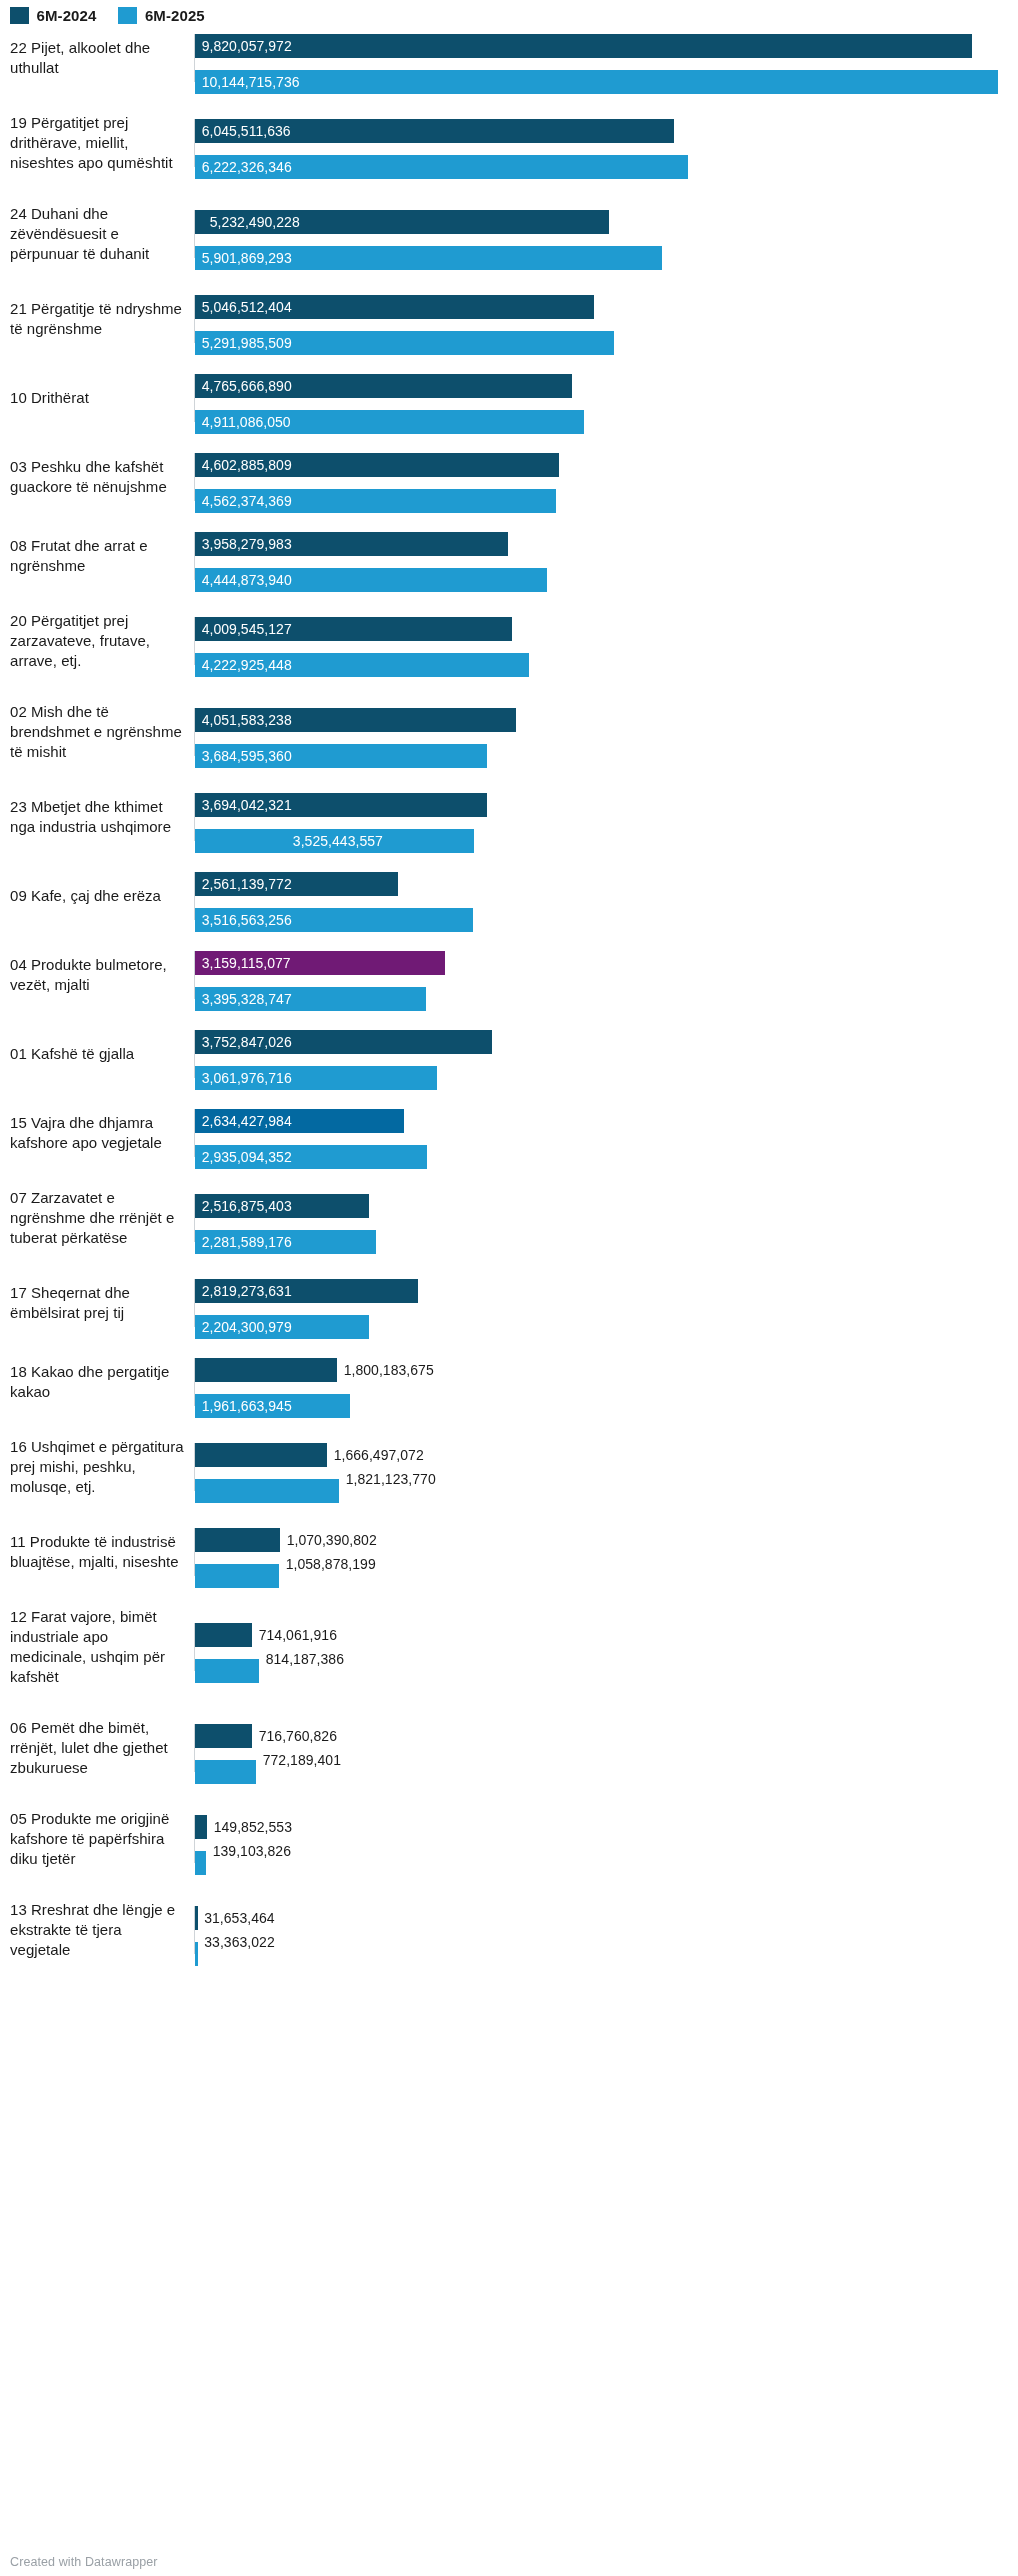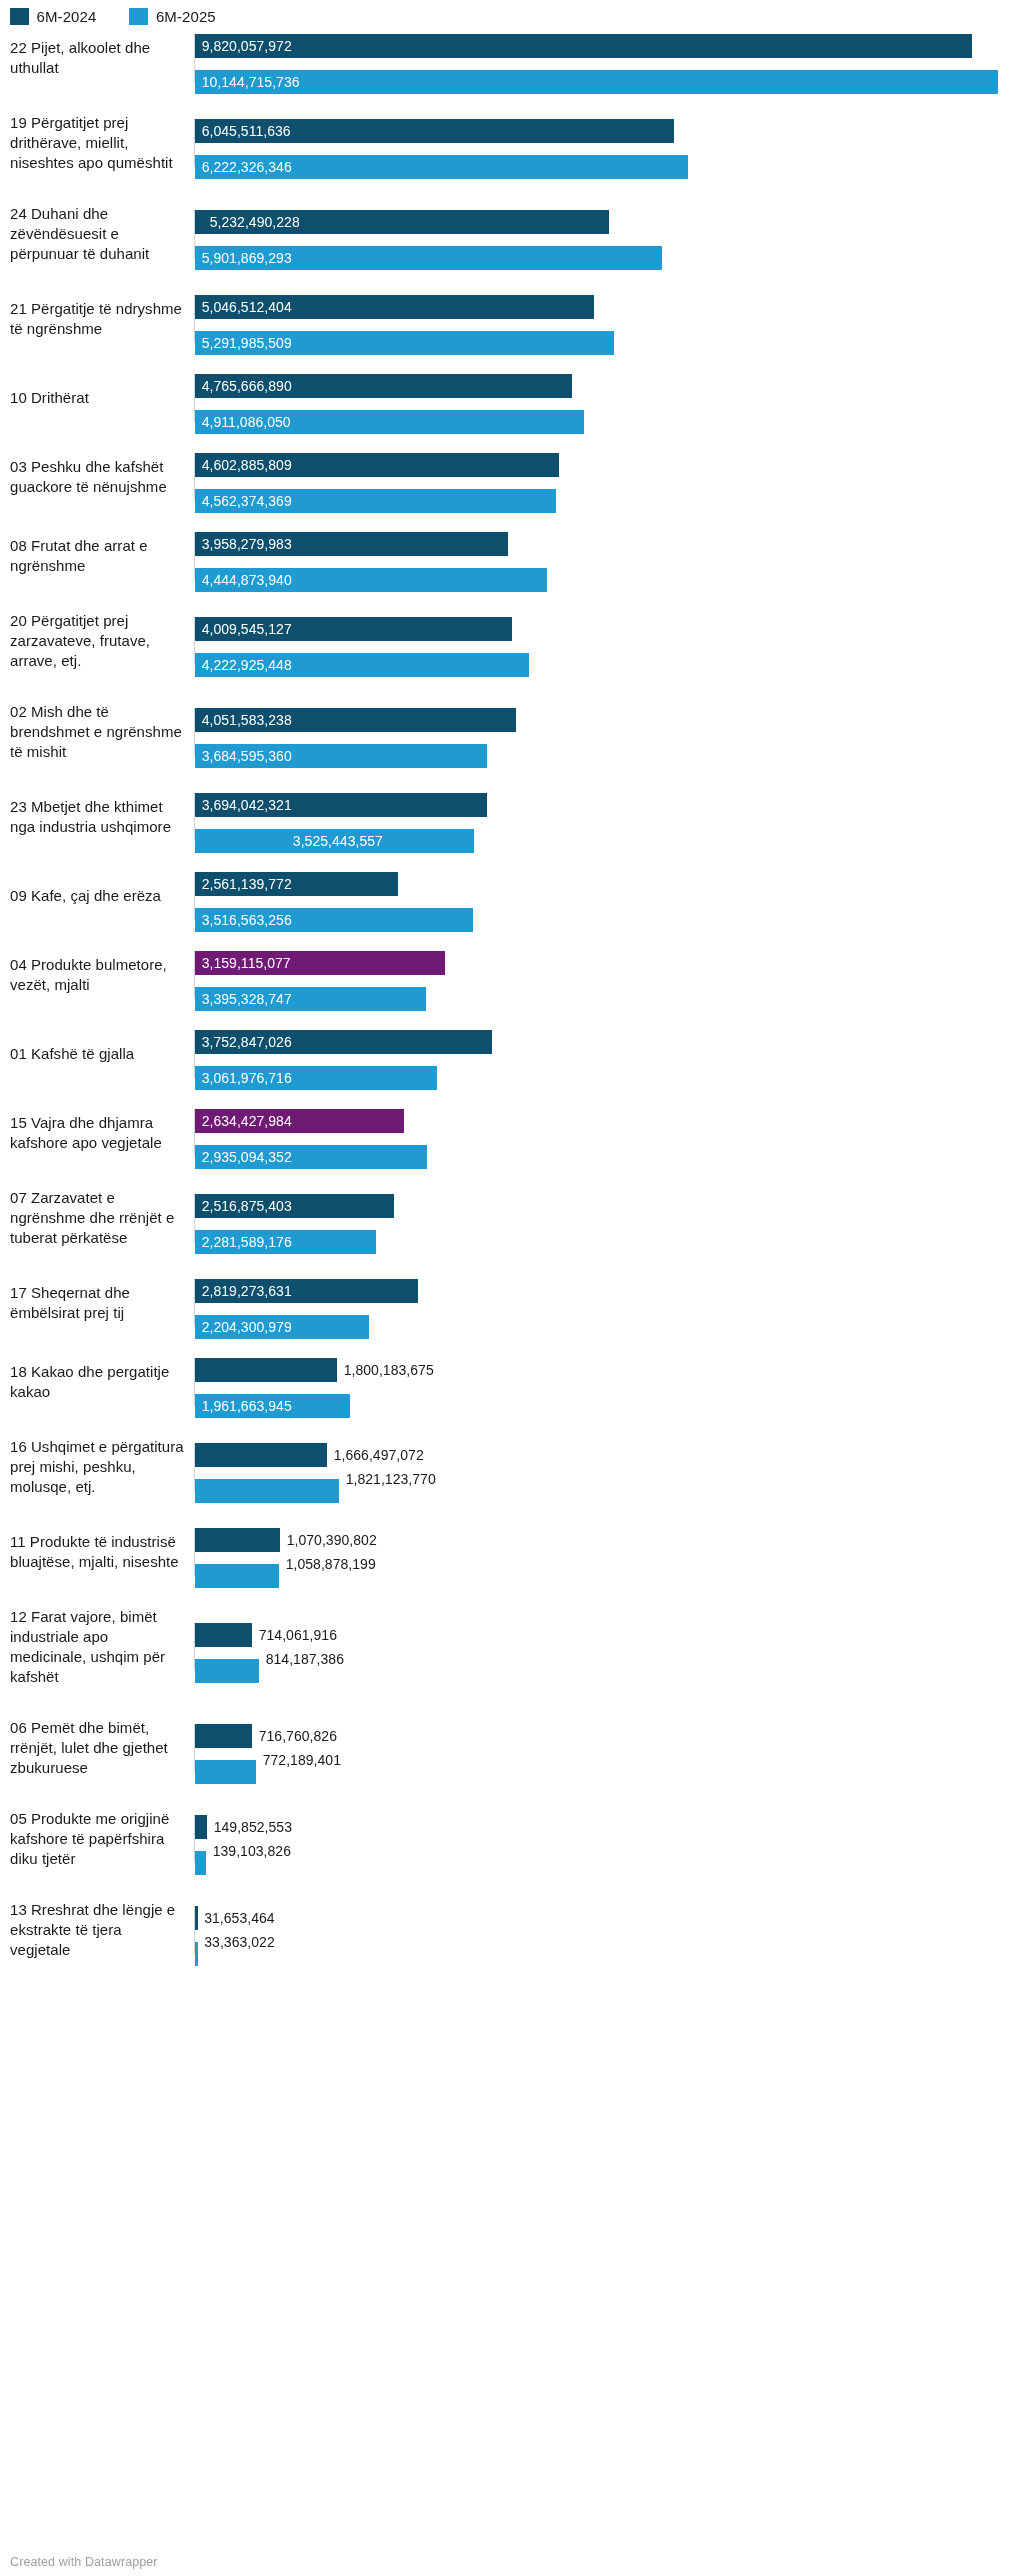--- a/index.html
+++ b/index.html
@@ -12,24 +12,25 @@
   #chart-root {
     position: relative;
     width: 1018px;
     min-height: 2576px;
     padding: 0;
   }
 
   
   .legend {
     display: flex;
-    align-items: flex-end;
-    gap: 33px;
+    align-items: flex-start;
+    gap: 22px;
     padding: 6.7px 0 0 10px;
     height: 25px;
+    font-weight: bold;
   }
   .legend-item { display: flex; align-items: center; gap: 7.5px; }
   .legend-swatch { width: 19px; height: 17.5px; display: block; }
   .legend-label { font-size: 15px; color: #1a1a1a; letter-spacing: 0.1px; }
 
   
   .rows { padding-top: 9.2px; }
   .row {
     position: relative;
     display: flex;
@@ -301,36 +302,36 @@
             <div class="bar bar-2025" style="width: 242px; background: rgb(31, 155, 209);">
               <span class="bar-value inside">3,061,976,716</span>
             </div>
           </div>
         </div>
       </div>
       <div class="row">
         <div class="row-label">15 Vajra dhe dhjamra kafshore apo vegjetale</div>
         <div class="row-bars">
           <div class="bar-wrap">
-            <div class="bar bar-2024" style="width: 209px; background: #701a75;">
+            <div class="bar bar-2024" style="width: 209px; background: #0369a1;">
               <span class="bar-value inside">2,634,427,984</span>
             </div>
           </div>
           <div class="bar-wrap">
             <div class="bar bar-2025" style="width: 232px; background: rgb(31, 155, 209);">
               <span class="bar-value inside">2,935,094,352</span>
             </div>
           </div>
         </div>
       </div>
       <div class="row">
         <div class="row-label">07 Zarzavatet e ngrënshme dhe rrënjët e tuberat përkatëse</div>
         <div class="row-bars">
           <div class="bar-wrap">
-            <div class="bar bar-2024" style="width: 199px; background: rgb(13, 79, 108);">
+            <div class="bar bar-2024" style="width: 174px; background: rgb(13, 79, 108);">
               <span class="bar-value inside">2,516,875,403</span>
             </div>
           </div>
           <div class="bar-wrap">
             <div class="bar bar-2025" style="width: 181px; background: rgb(31, 155, 209);">
               <span class="bar-value inside">2,281,589,176</span>
             </div>
           </div>
         </div>
       </div>

